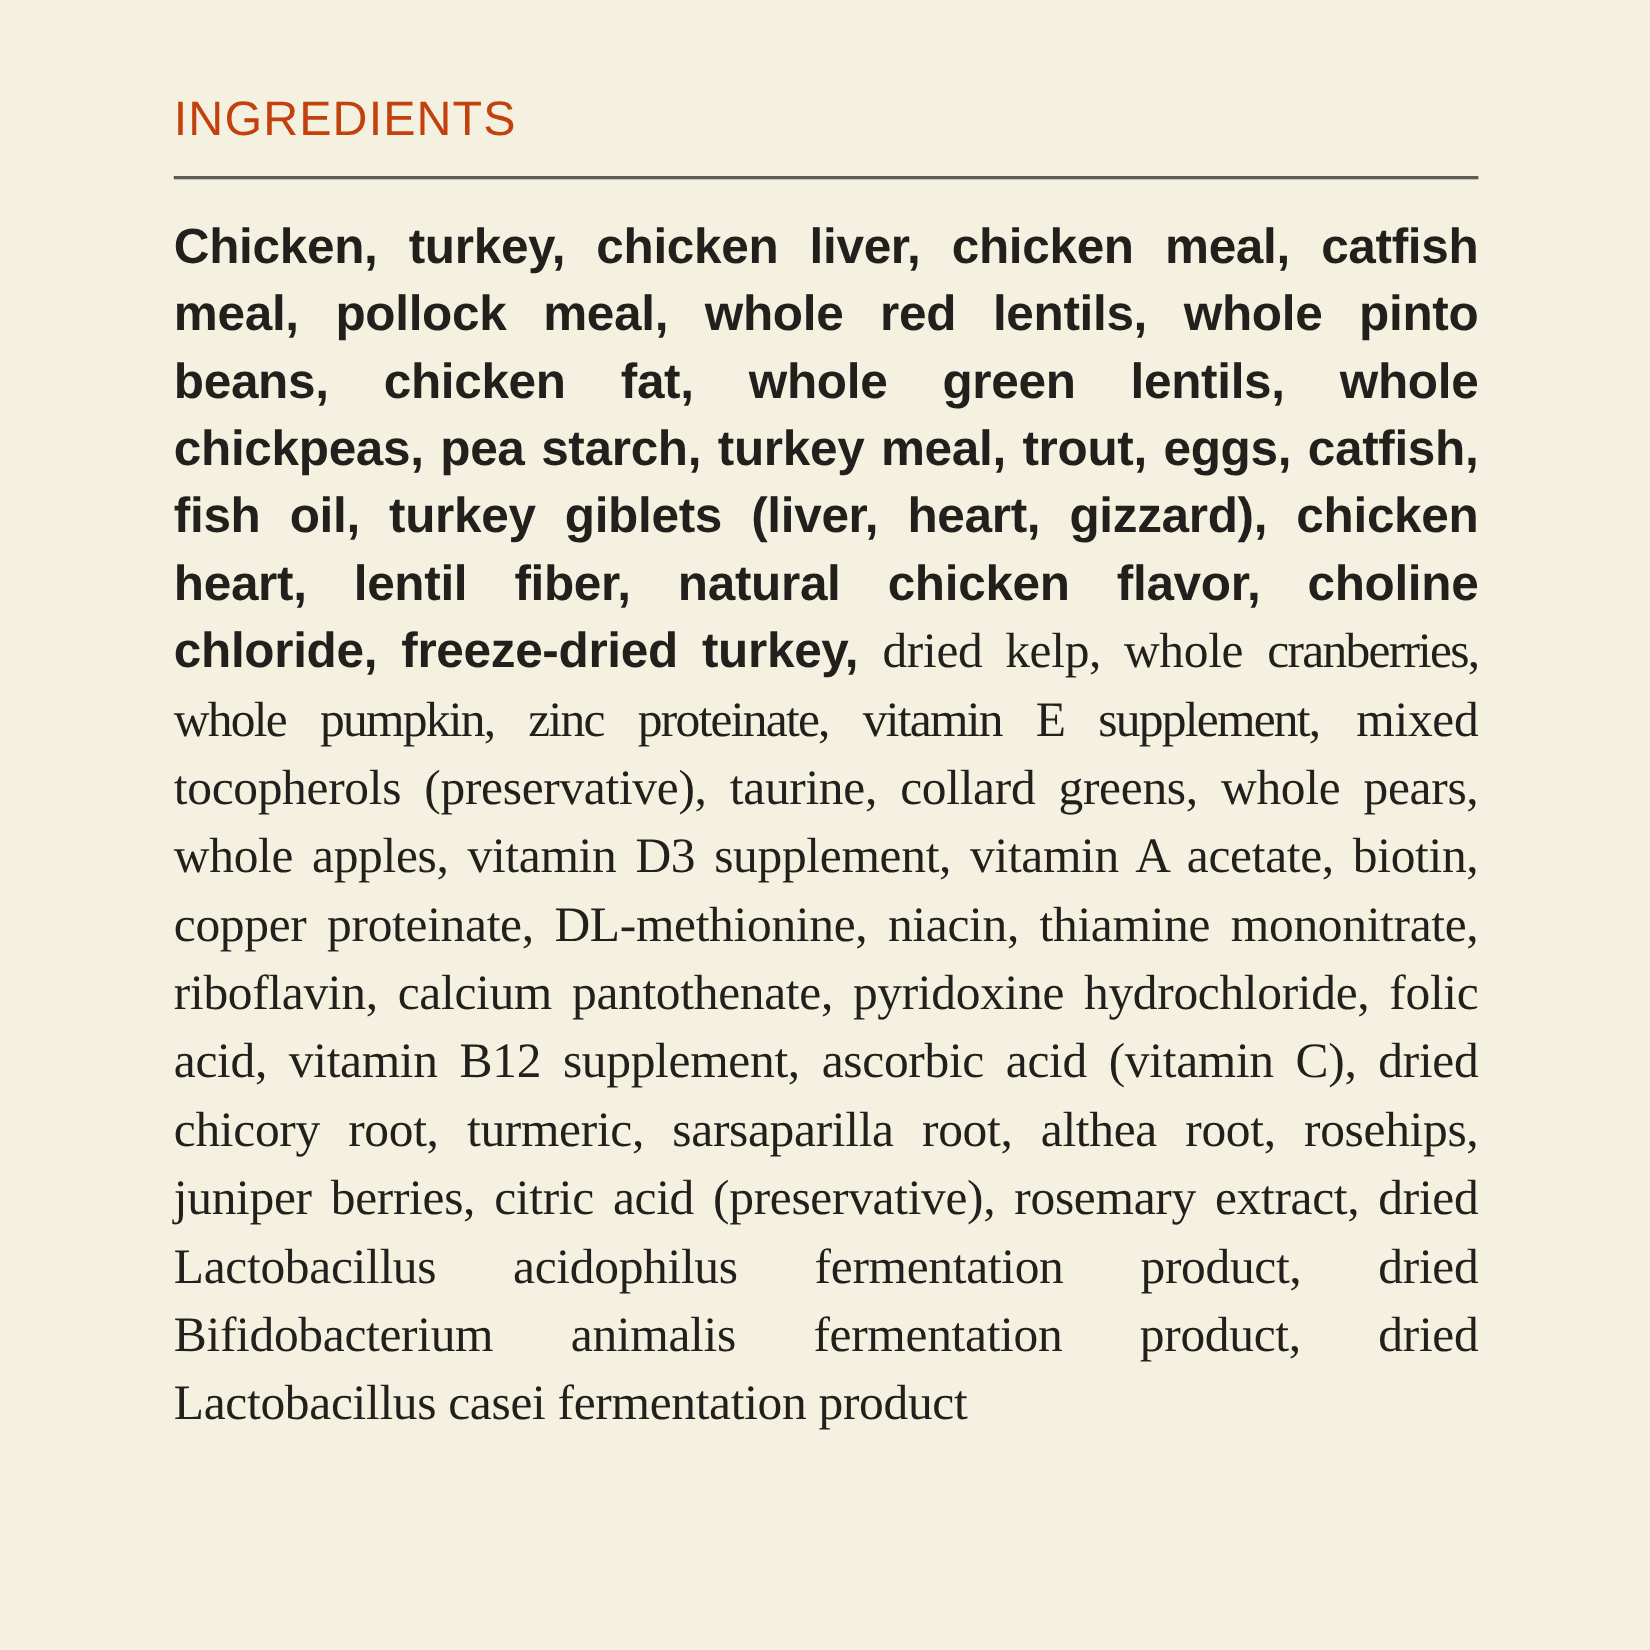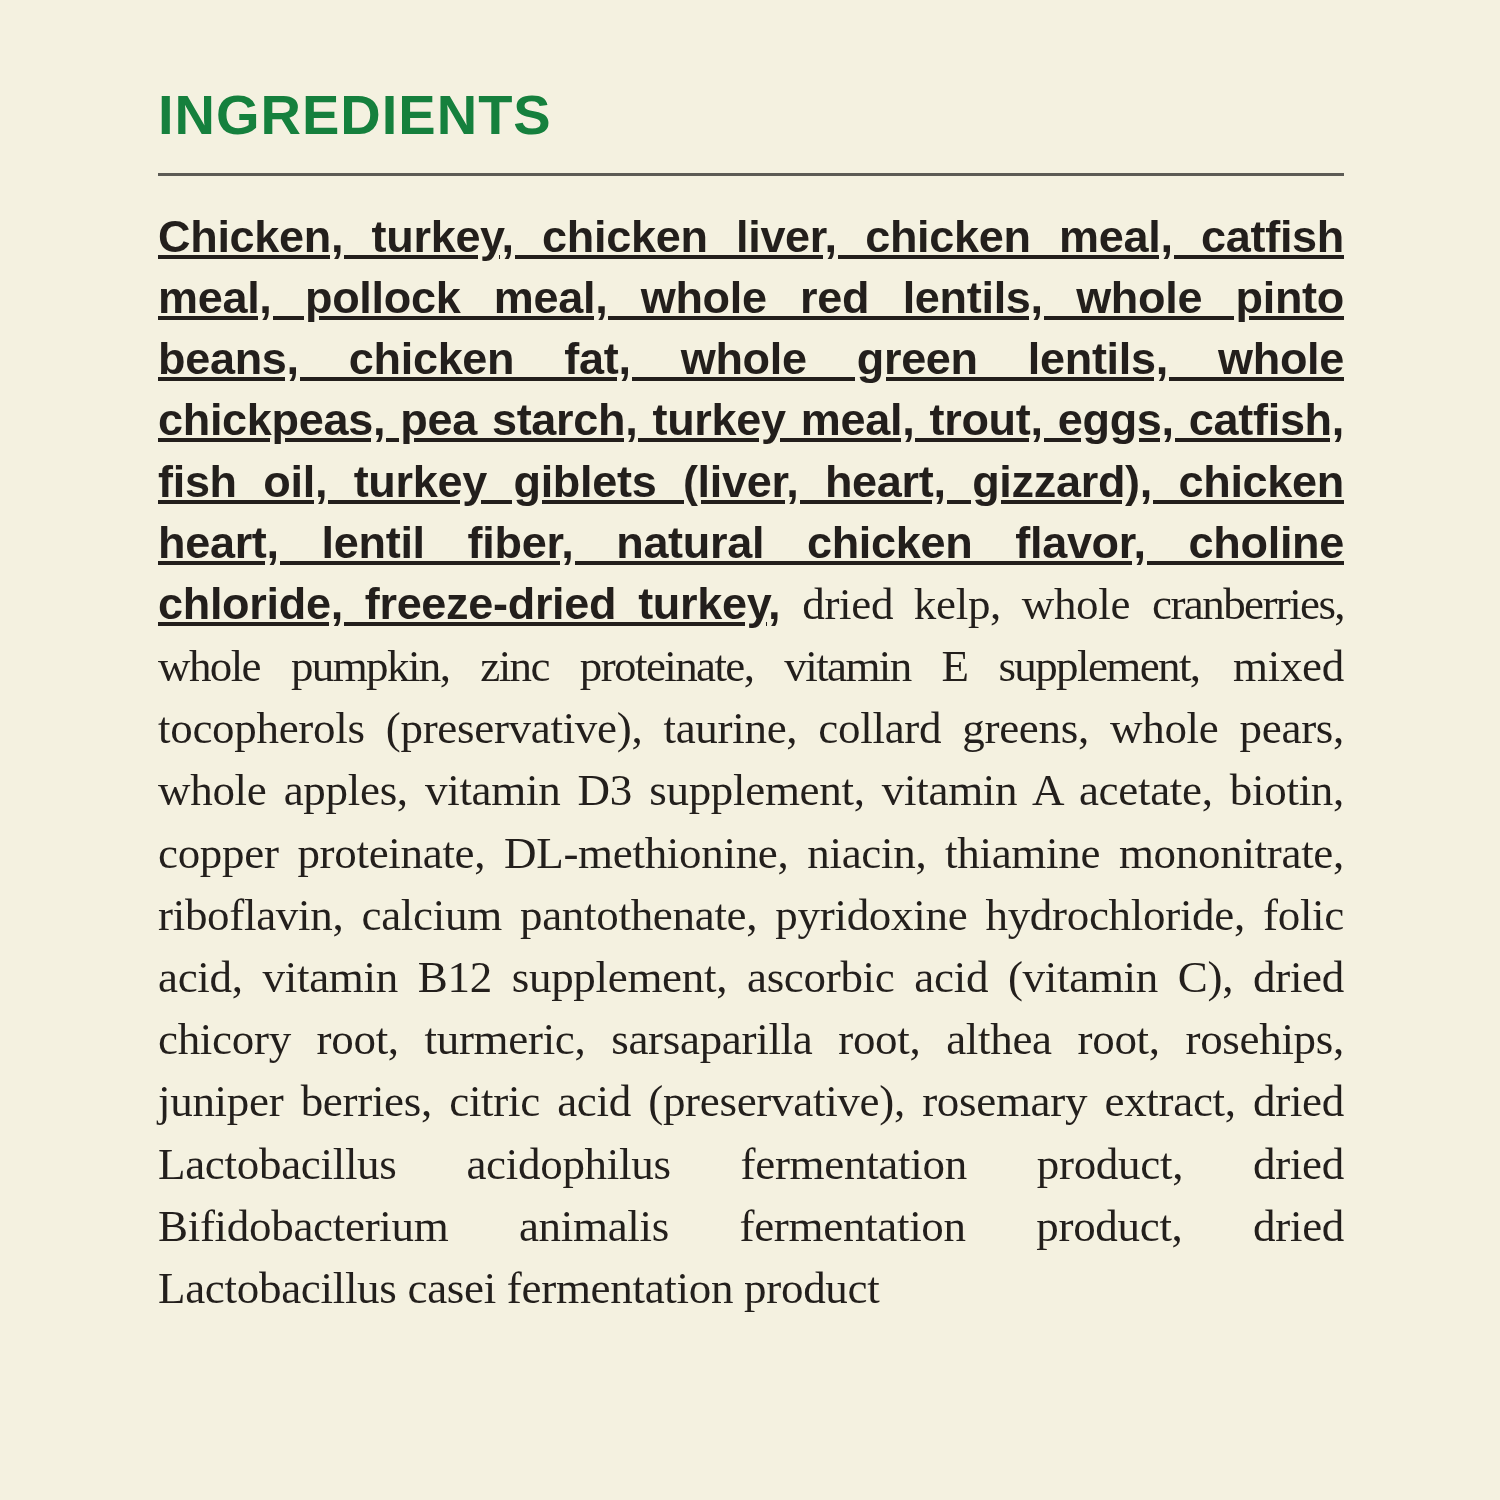--- a/index.html
+++ b/index.html
@@ -14,24 +14,24 @@
     overflow: hidden;
   }
   .panel {
     position: absolute;
     left: 158px;
     top: 86px;
     width: 1186px;
   }
   .title {
     font-family: "Liberation Sans", sans-serif;
-    font-weight: bold;
-    font-size: 56px;
+    font-weight: normal;
+    font-size: 44px;
     letter-spacing: 1px;
-    color: #15803d;
+    color: #c2410c;
     line-height: 1.05;
     margin: 0;
     padding: 0;
   }
   .rule {
     margin-top: 28px;
     height: 3px;
     background: #5c5b55;
     width: 100%;
   }
@@ -39,21 +39,20 @@
     margin-top: 30px;
     font-size: 45px;
     line-height: 1.36;
     color: #231f1c;
     text-align: justify;
     text-justify: inter-word;
     letter-spacing: -0.3px;
   }
   .body-text .strong {
     font-weight: bold;
-    text-decoration: underline;
   }
   .body-text .tight {
     letter-spacing: -1.6px;
   }
   .body-text .rest {
     font-weight: normal;
     font-family: Liberation Serif, serif;
   }
 </style>
 </head>

